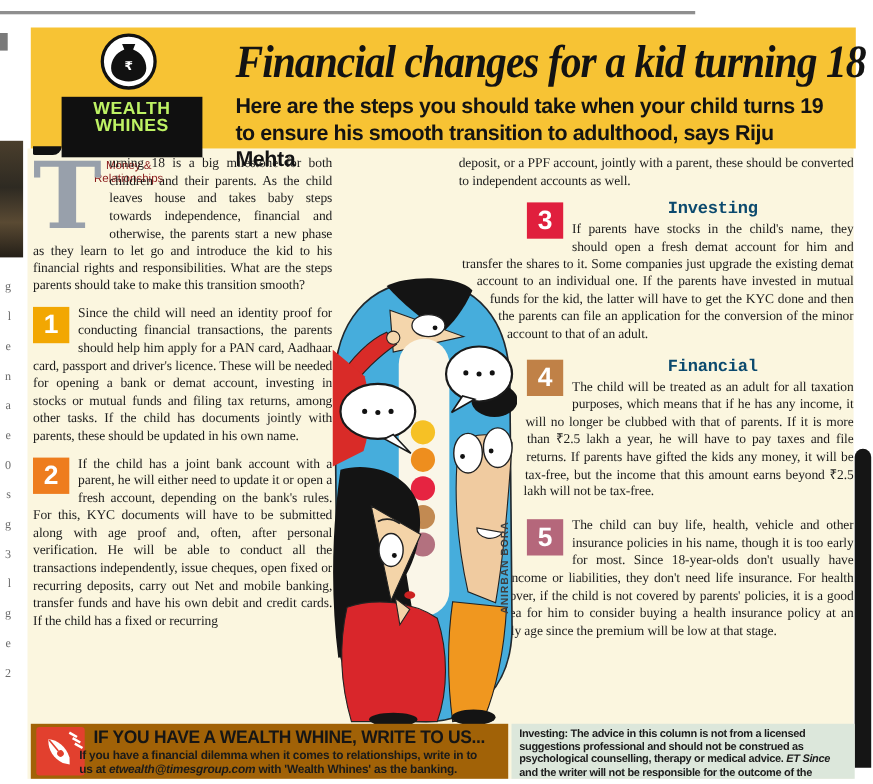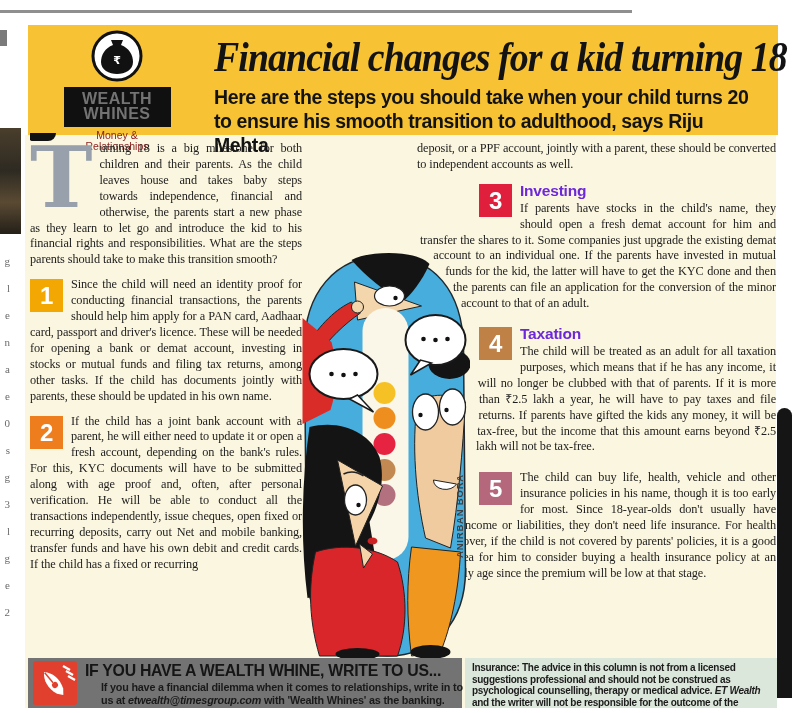--- a/index.html
+++ b/index.html
@@ -20,23 +20,23 @@
 
   
   .card{left:25px;top:135px;width:751px;height:573px;background:#FBF6DF;}
 
   
   .header{left:28px;top:25px;width:750px;height:110px;background:#F7C334;}
   .header-curl{left:30px;top:133px;width:26px;height:8px;background:#111;
       border-radius:0 0 14px 3px;}
   .logo-col{position:absolute;left:28px;top:4px;width:122px;text-align:center;}
   .logo-circle{display:inline-block;}
-  .brand-box{margin:0 auto;width:107px;background:#101010;color:#737373;
+  .brand-box{margin:0 auto;width:128px;background:#101010;color:#bef264;
       font-weight:bold;font-size:16px;line-height:15px;letter-spacing:.5px;
-      padding:4px 0 6px;white-space:pre-line;}
+      padding:4px 0 21px;white-space:pre-line;}
   .brand-tag{margin-top:3px;color:#8A1B1B;font-weight:normal;font-size:10.5px;
       line-height:11px;white-space:pre-line;}
   .main-title{position:absolute;left:186px;top:8px;width:640px;
       font-family:"Liberation Serif",serif;font-style:italic;font-weight:bold;
       font-size:42px;letter-spacing:-1px;color:#131313;
       transform:scaleX(.9);transform-origin:left top;white-space:nowrap;}
   .sub-title{position:absolute;left:186px;top:60px;width:548px;
       font-weight:bold;font-size:19.5px;line-height:24px;letter-spacing:-.4px;color:#131313;}
 
   
@@ -45,39 +45,39 @@
       color:#1d1d1d;text-align:justify;letter-spacing:-.1px;}
   .col-left{left:30px;width:272px;}
   .col-right{left:417px;width:359px;}
   .col p{margin:0;}
   .dropcap{float:left;font-family:"DejaVu Serif",serif;font-weight:bold;
       font-size:84px;line-height:64px;color:#98A0AB;margin:5px 7px 0 0;}
   .sec{margin-top:9px;}
   .num{float:left;width:33px;height:33px;margin:2px 8px 2px 0;color:#fff;
       font-family:"Liberation Sans",sans-serif;font-weight:bold;font-size:24px;
       text-align:center;line-height:33px;}
-  .sec h3{font-family:Liberation Sans, sans-serif;font-size:15.5px;font-weight:bold;
-      margin:0 0 2px;padding-top:1px;letter-spacing:-.2px;color:#6d28d9;text-align:left;}
+  .sec h3{font-family:Liberation Mono, monospace;font-size:15.5px;font-weight:bold;
+      margin:0 0 2px;padding-top:1px;letter-spacing:-.2px;color:#0c4a6e;text-align:center;}
   .shim{float:left;width:62px;height:519px;
       shape-outside:polygon(0 0,0 20%,26px 26%,44px 33%,55px 41%,62px 50%,58px 60%,48px 70%,34px 81%,18px 91%,6px 97%,0 100%);}
 
   
   .illo{left:299px;top:252px;width:171px;height:408px;}
   .credit{left:454px;top:448px;height:110px;writing-mode:vertical-rl;
       transform:rotate(180deg);font-weight:bold;font-size:9.5px;letter-spacing:.8px;
       color:#3f3f3f;}
 
   
-  .cta{left:28px;top:658px;width:434px;height:50px;background:#737373;}
+  .cta{left:28px;top:658px;width:434px;height:50px;background:#a16207;}
   .pen-box{position:absolute;left:5px;top:3px;width:44px;height:44px;background:#E2402E;
       border-radius:3px;}
   .cta-title{position:absolute;left:57px;top:3px;width:390px;font-weight:bold;
       font-size:16.5px;letter-spacing:-.3px;color:#151515;
       transform:scaleX(.96);transform-origin:left top;white-space:nowrap;}
-  .cta-sub{position:absolute;left:73px;top:23px;width:380px;font-weight:bold;
+  .cta-sub{position:absolute;left:44px;top:23px;width:380px;font-weight:bold;
       font-size:10.8px;line-height:12.5px;color:#1a1a1a;letter-spacing:-.2px;}
 
   
   .disc{left:465px;top:658px;width:312px;height:50px;background:#DCE7DB;
       padding:4px 7px;box-sizing:border-box;font-weight:bold;font-size:10px;
       line-height:11.5px;letter-spacing:-.3px;color:#1c1c1c;overflow:hidden;}
 </style>
 </head>
 <body>
 
@@ -113,21 +113,21 @@
           <path d="M-6 -16 L6 -16 L4 -11 C12 -8 16 -1 16 6 C16 14 8 18 0 18 C-8 18 -16 14 -16 6 C-16 -1 -12 -8 -4 -11 Z" fill="#111"></path>
           <text x="0" y="8" text-anchor="middle" font-size="11" font-family="DejaVu Sans, sans-serif" fill="#fff" font-weight="bold">₹</text>
         </svg>
       </span>
       <div class="brand-box">WEALTH
 WHINES</div>
       <div class="brand-tag">Money &amp;
 Relationships</div>
     </div>
     <div class="main-title">Financial changes for a kid turning 18</div>
-    <div class="sub-title"><span>Here are the steps you should take when your child turns 20 to ensure his smooth transition to adulthood, says </span><b>Riju Mehta</b></div>
+    <div class="sub-title"><span>Here are the steps you should take when your child turns 19 to ensure his smooth transition to adulthood, says </span><b>Riju Mehta</b></div>
   </div>
 
   <div class="col col-left">
     <p><span class="dropcap">T</span><span>urning 18 is a big milestone for both children and their parents. As the child leaves house and takes baby steps towards independence, financial and otherwise, the parents start a new phase as they learn to let go and introduce the kid to his financial rights and responsibilities. What are the steps parents should take to make this transition smooth?</span></p>
 
     <div class="sec">
       <span class="num" style="background: rgb(242, 167, 2);">1</span>
       <p>Since the child will need an identity proof for conducting financial transactions, the parents should help him apply for a PAN card, Aadhaar card, passport and driver's licence. These will be needed for opening a bank or demat account, investing in stocks or mutual funds and filing tax returns, among other tasks. If the child has documents jointly with parents, these should be updated in his own name.</p>
     </div>
 
@@ -142,21 +142,21 @@
     <p>deposit, or a PPF account, jointly with a parent, these should be converted to independent accounts as well.</p>
 
     <div class="sec">
       <span class="num" style="background: rgb(224, 31, 61);">3</span>
       <h3>Investing</h3>
       <p>If parents have stocks in the child's name, they should open a fresh demat account for him and transfer the shares to it. Some companies just upgrade the existing demat account to an individual one. If the parents have invested in mutual funds for the kid, the latter will have to get the KYC done and then the parents can file an application for the conversion of the minor account to that of an adult.</p>
     </div>
 
     <div class="sec" style="margin-top:13px;">
       <span class="num" style="background: rgb(192, 129, 71);">4</span>
-      <h3>Taxation</h3>
+      <h3>Financial</h3>
       <p>The child will be treated as an adult for all taxation purposes, which means that if he has any income, it will no longer be clubbed with that of parents. If it is more than ₹2.5 lakh a year, he will have to pay taxes and file returns. If parents have gifted the kids any money, it will be tax-free, but the income that this amount earns beyond ₹2.5 lakh will not be tax-free.</p>
     </div>
 
     <div class="sec" style="margin-top:15px;">
       <span class="num" style="background: rgb(181, 103, 123);">5</span>
       <p>The child can buy life, health, vehicle and other insurance policies in his name, though it is too early for most. Since 18-year-olds don't usually have income or liabilities, they don't need life insurance. For health cover, if the child is not covered by parents' policies, it is a good idea for him to consider buying a health insurance policy at an early age since the premium will be low at that stage.</p>
     </div>
   </div>
 
   <div class="abs illo">
@@ -224,15 +224,15 @@
         </g>
         <line x1="30" y1="5" x2="37" y2="9" stroke="#fff" stroke-width="2.2"></line>
         <line x1="33" y1="10" x2="40" y2="14" stroke="#fff" stroke-width="2.2"></line>
         <line x1="35" y1="15" x2="42" y2="19" stroke="#fff" stroke-width="2.2"></line>
       </svg>
     </div>
     <div class="cta-title">IF YOU HAVE A WEALTH WHINE, WRITE TO US...</div>
     <div class="cta-sub"><span>If you have a financial dilemma when it comes to relationships, write in to</span><br><span>us at </span><i>etwealth@timesgroup.com</i><span> with 'Wealth Whines' as the banking.</span></div>
   </div>
 
-  <div class="abs disc"><span>Insurance:</span><span style="font-weight:normal;font-weight:bold;"> The advice in this column is not from a licensed suggestions professional and should not be construed as psychological counselling, therapy or medical advice. </span><i>ET Wealth</i><span> and the writer will not be responsible for the outcome of the suggestions made in the column.</span></div>
+  <div class="abs disc"><span>Investing:</span><span style="font-weight:normal;font-weight:bold;"> The advice in this column is not from a licensed suggestions professional and should not be construed as psychological counselling, therapy or medical advice. </span><i>ET Since</i><span> and the writer will not be responsible for the outcome of the suggestions made in the column.</span></div>
 
 </div>
 
 </body></html>

